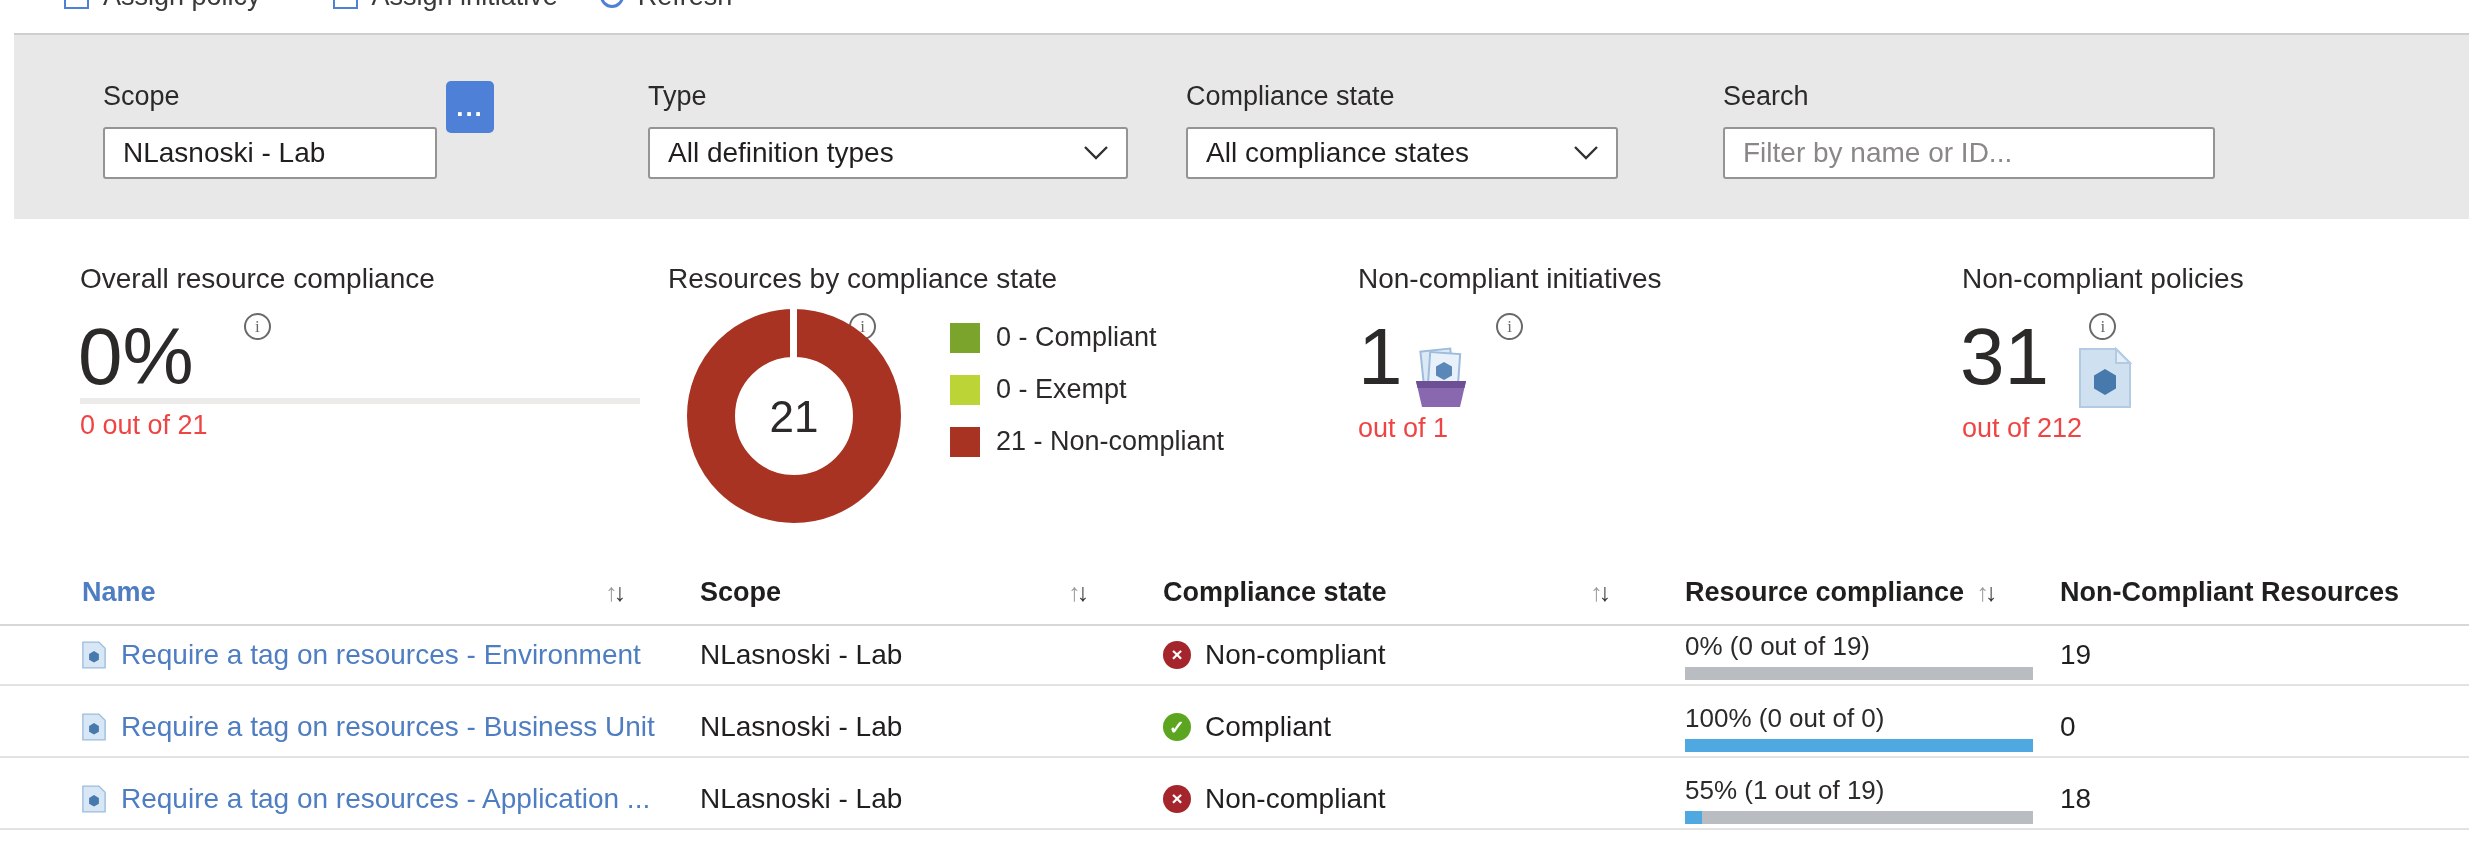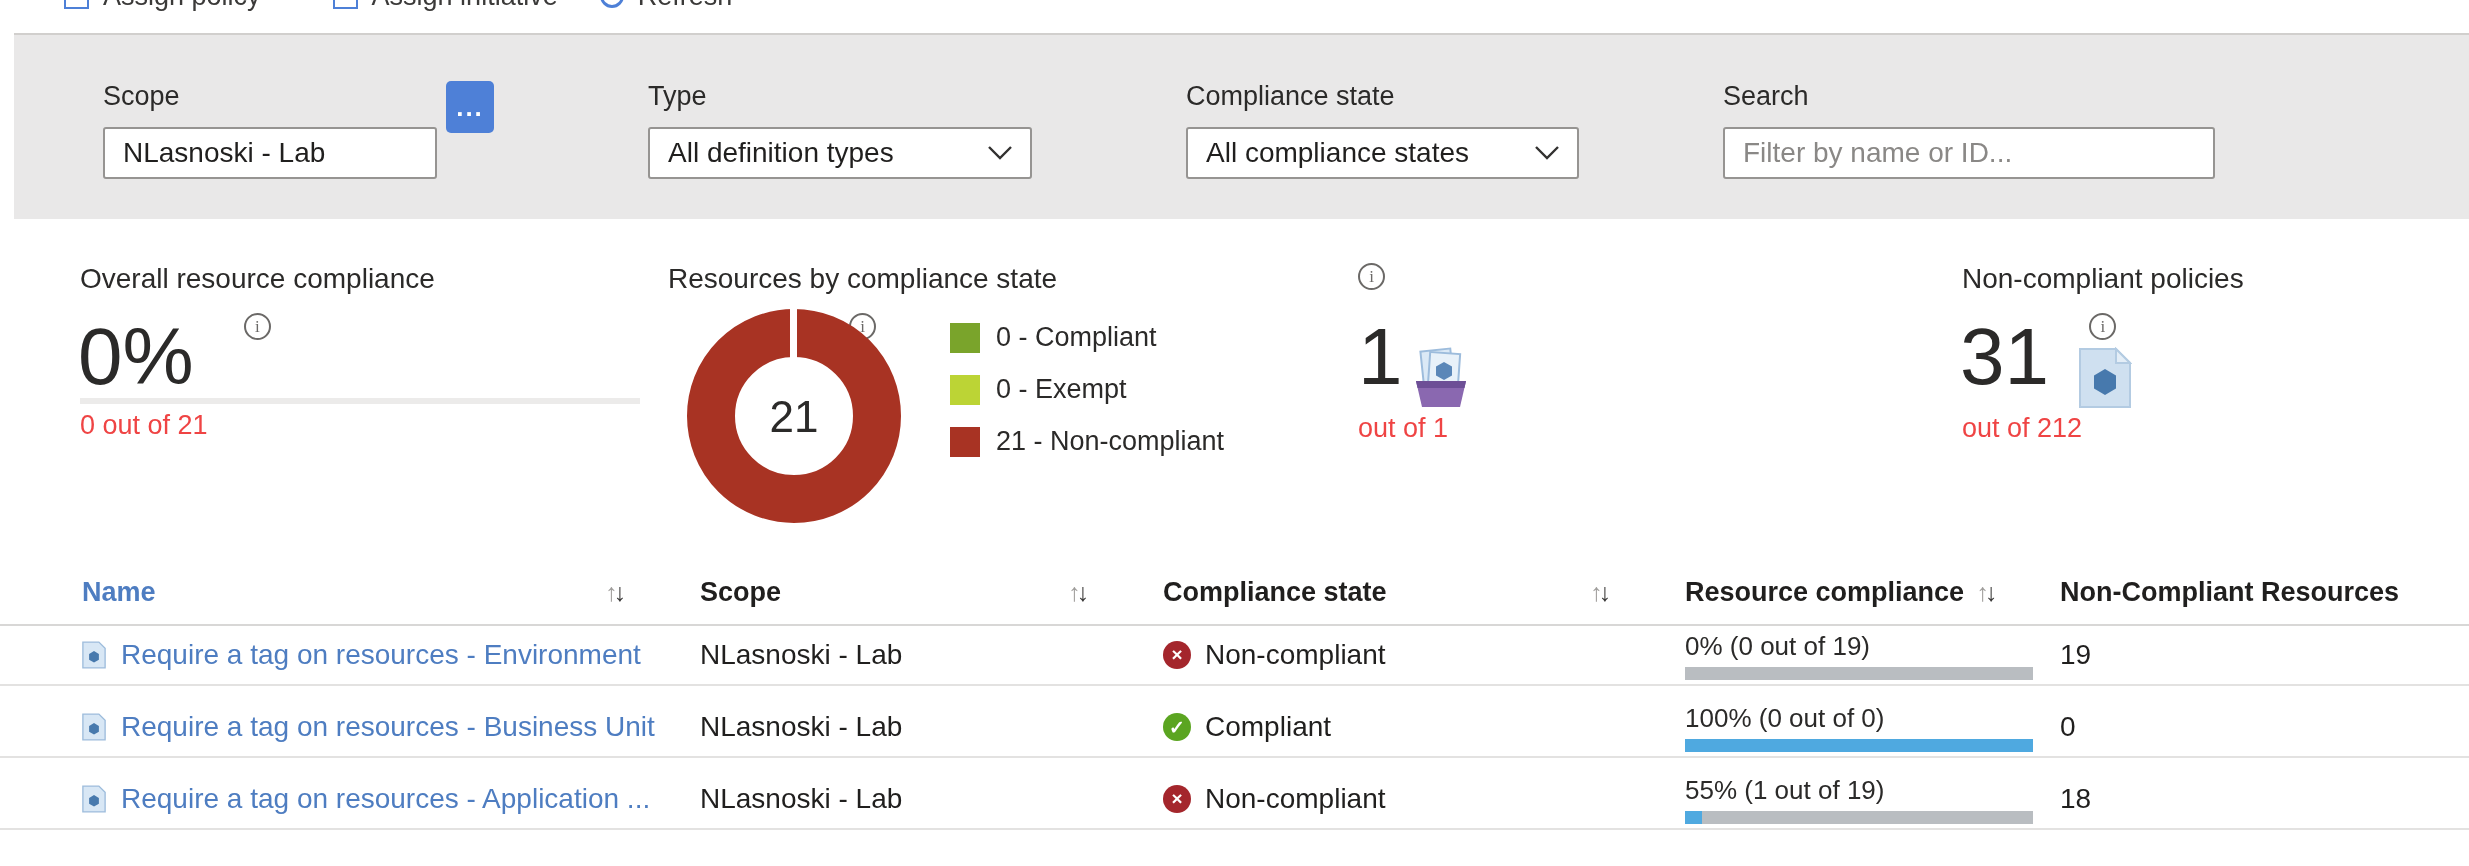--- a/index.html
+++ b/index.html
@@ -14,22 +14,22 @@
   .tb-icon.square{width:25px;height:25px;border:2px solid #4e80d7;background:#fff;box-sizing:border-box;}
   .tb-icon.circle{width:24px;height:24px;border:3px solid #4e80d7;border-radius:50%;box-sizing:border-box;}
 
   
   .filter-band{position:absolute;left:14px;right:0;top:33px;height:186px;background:#e9e8e8;border-top:2px solid #d1cfcd;box-sizing:border-box;}
   .fg{position:absolute;top:46px;}
   .fg .fg-label{font-size:27px;color:#2b2a29;display:block;}
   .control{margin-top:15px;height:52px;background:#fff;border:2px solid #969492;border-radius:3px;box-sizing:border-box;display:flex;align-items:center;padding:0 18px;font-size:28px;color:#201f1e;}
   .fg-scope{left:89px;} .fg-scope .control{width:334px;}
   .browse-btn{position:absolute;left:432px;top:46px;width:48px;height:52px;background:#4e80d7;border:none;border-radius:5px;color:#fff;font-size:26px;font-weight:bold;letter-spacing:2px;display:flex;align-items:center;justify-content:center;cursor:pointer;}
-  .fg-type{left:634px;} .fg-type .control{width:384px;}
-  .fg-state{left:1172px;} .fg-state .control{width:393px;}
+  .fg-type{left:634px;} .fg-type .control{width:480px;}
+  .fg-state{left:1172px;} .fg-state .control{width:432px;}
   .fg-search{left:1709px;} .fg-search .control{width:492px;}
   .dropdown{justify-content:space-between;cursor:pointer;}
   .chev{width:24px;height:14px;flex:0 0 auto;}
   .search-input{width:100%;border:none;outline:none;font-size:28px;font-family:inherit;color:#201f1e;padding:0;background:transparent;}
   .search-input::placeholder{color:#8a8886;}
 
   
   .cards{position:absolute;top:255px;left:0;right:0;height:305px;}
   .card-title{position:absolute;display:flex;align-items:center;gap:18px;font-size:28px;color:#2b2a29;flex-direction:column;}
   .info{width:27px;height:27px;border:2px solid #6b6967;border-radius:50%;box-sizing:border-box;display:inline-flex;align-items:center;justify-content:center;font-size:17px;color:#6b6967;font-style:normal;cursor:pointer;font-family:"Liberation Serif",serif;}
@@ -148,20 +148,21 @@
     <div class="legend-row" style="left:950px;top:119px;">
       <span class="legend-swatch" style="background: rgb(188, 212, 53);"></span>
       <span>0 - Exempt</span>
     </div>
     <div class="legend-row" style="left:950px;top:171px;">
       <span class="legend-swatch" style="background: rgb(168, 51, 35);"></span>
       <span>21 - Non-compliant</span>
     </div>
 
     <div class="card-title" style="left:1358px;top:8px;">
+      <span>Non-compliant initiatives</span>
       <span class="info">i</span>
     </div>
     <div class="bignum" style="left:1358px;top:62px;">1</div>
     <svg class="metric-icon" style="left:1408px;top:92px;" width="66" height="62" viewBox="0 0 66 62">
       <rect x="14" y="3" width="30" height="33" fill="#dbe9f6" stroke="#9dbcdc" stroke-width="2" transform="rotate(-6 29 19)"></rect>
       <rect x="21" y="6" width="30" height="35" fill="#e8f1f9" stroke="#9dbcdc" stroke-width="2" transform="rotate(4 36 23)"></rect>
       <polygon points="36,15 44,19.5 44,28.5 36,33 28,28.5 28,19.5" fill="#5b87b8"></polygon>
       <path d="M8 34 h50 l-6 26 h-38 z" fill="#8a68b0"></path>
       <path d="M8 34 h50 l-1.5 7 h-47 z" fill="#6d4f96"></path>
     </svg>

